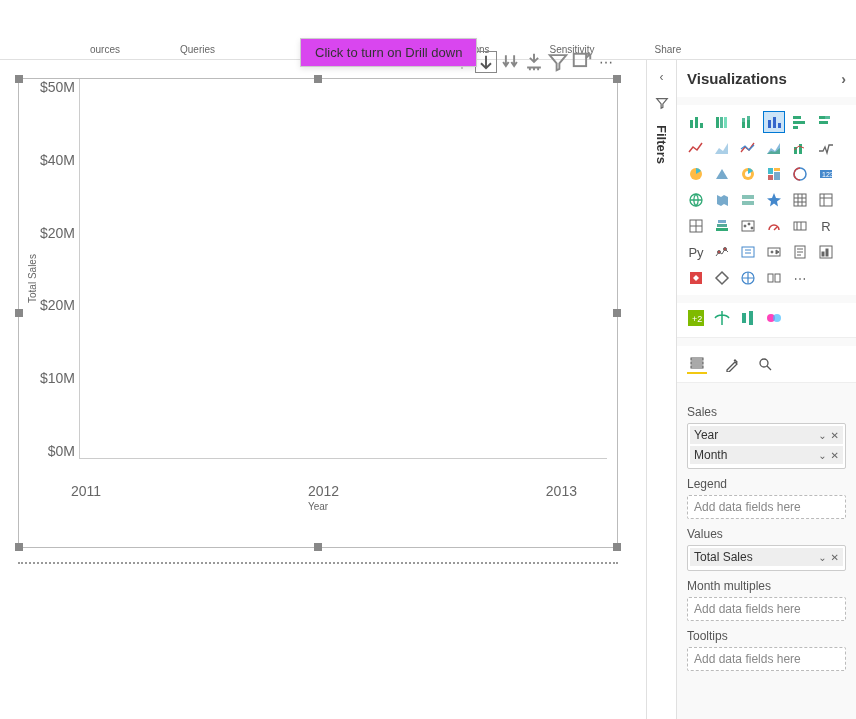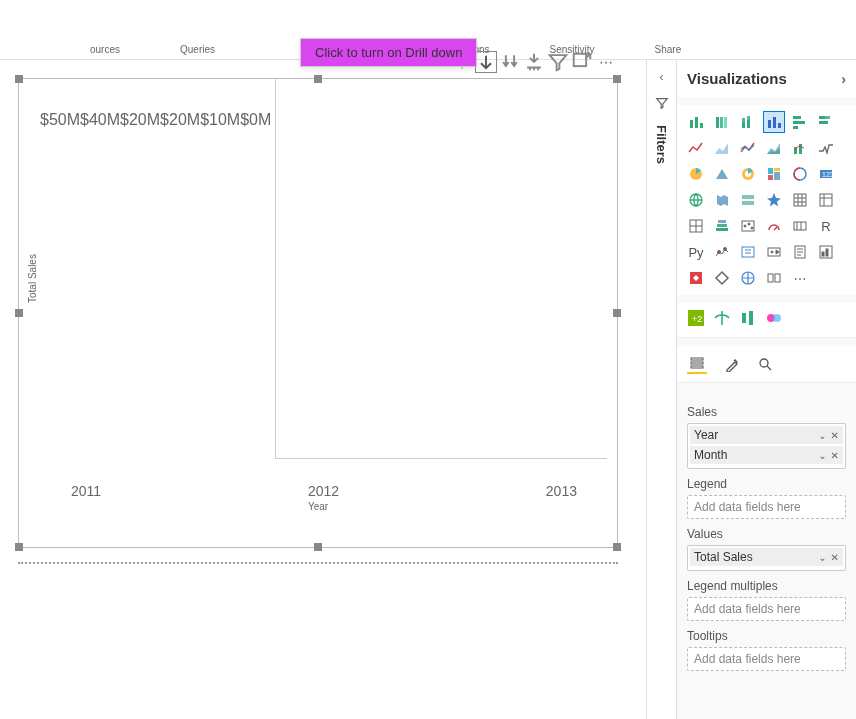--- a/index.html
+++ b/index.html
@@ -22,21 +22,21 @@
   .visual-container .h-mr{position:absolute;right:-4px;top:50%;transform:translateY(-50%);width:8px;height:8px;background:#888;}
 
   .visual-toolbar { position: absolute; right: 0; top: -28px; display: flex; gap: 2px; }
   .vt-btn { width: 22px; height: 22px; display: flex; align-items: center; justify-content: center; color: #666; cursor: pointer; font-size: 14px; }
   .vt-btn.disabled { color: #ccc; }
   .vt-btn.highlight { border: 1px solid #888; }
 
   .chart-title { font-size: 12px; font-weight: 600; color: #333; padding: 6px 8px; }
   .chart-body { display: flex; height: 400px; padding: 0 10px 0 6px; }
   .y-axis-label { writing-mode: vertical-rl; transform: rotate(180deg); font-size: 10px; color: #666; text-align: center; padding: 0 2px; }
-  .y-ticks { display:flex; flex-direction:row; justify-content:space-between; height:380px; padding-right:4px; font-size:16px; color:#666; text-align:right;margin-top:32px; }
+  .y-ticks { display:flex; flex-direction:column; justify-content:space-between; height:380px; padding-right:4px; font-size:14px; color:#666; text-align:right; }
   .plot { flex:1; height:380px; border-left:1px solid #ccc; border-bottom:1px solid #ccc; display:flex; align-items:flex-end; justify-content:space-around; padding:0 10px; }
   .bar-col { flex:1; display:flex; flex-direction:column; align-items:center; margin:0 6px; }
   .bar { width: 100%; max-width: 140px; background:#118DFF; }
   .x-ticks { display:flex; justify-content:space-between; padding:4px 40px 0 52px; font-size:14px; color:#666; }
   .x-axis-label { text-align:center; font-size:10px; color:#666; padding-top:2px; }
 
   .dotted-line { margin-top:14px; border-top:2px dotted #999; width:600px; }
 
   
   .side-rail { width: 30px; border-left: 1px solid #e0e0e0; display:flex; flex-direction:column; align-items:center; padding-top:10px; gap:12px; }
@@ -502,20 +502,20 @@
       <div class="well-box">
         <div class="well-chip">
           <span>Total Sales</span>
           <span class="chip-ctrls">
               <span>⌄</span>
               <span>✕</span>
             </span>
         </div>
       </div>
 
-      <div class="well-label">Legend multiples</div>
+      <div class="well-label">Month multiples</div>
       <div class="well-box placeholder">Add data fields here</div>
 
       <div class="well-label">Tooltips</div>
       <div class="well-box placeholder">Add data fields here</div>
     </div>
   </div>
 </div>
 
 </body></html>

